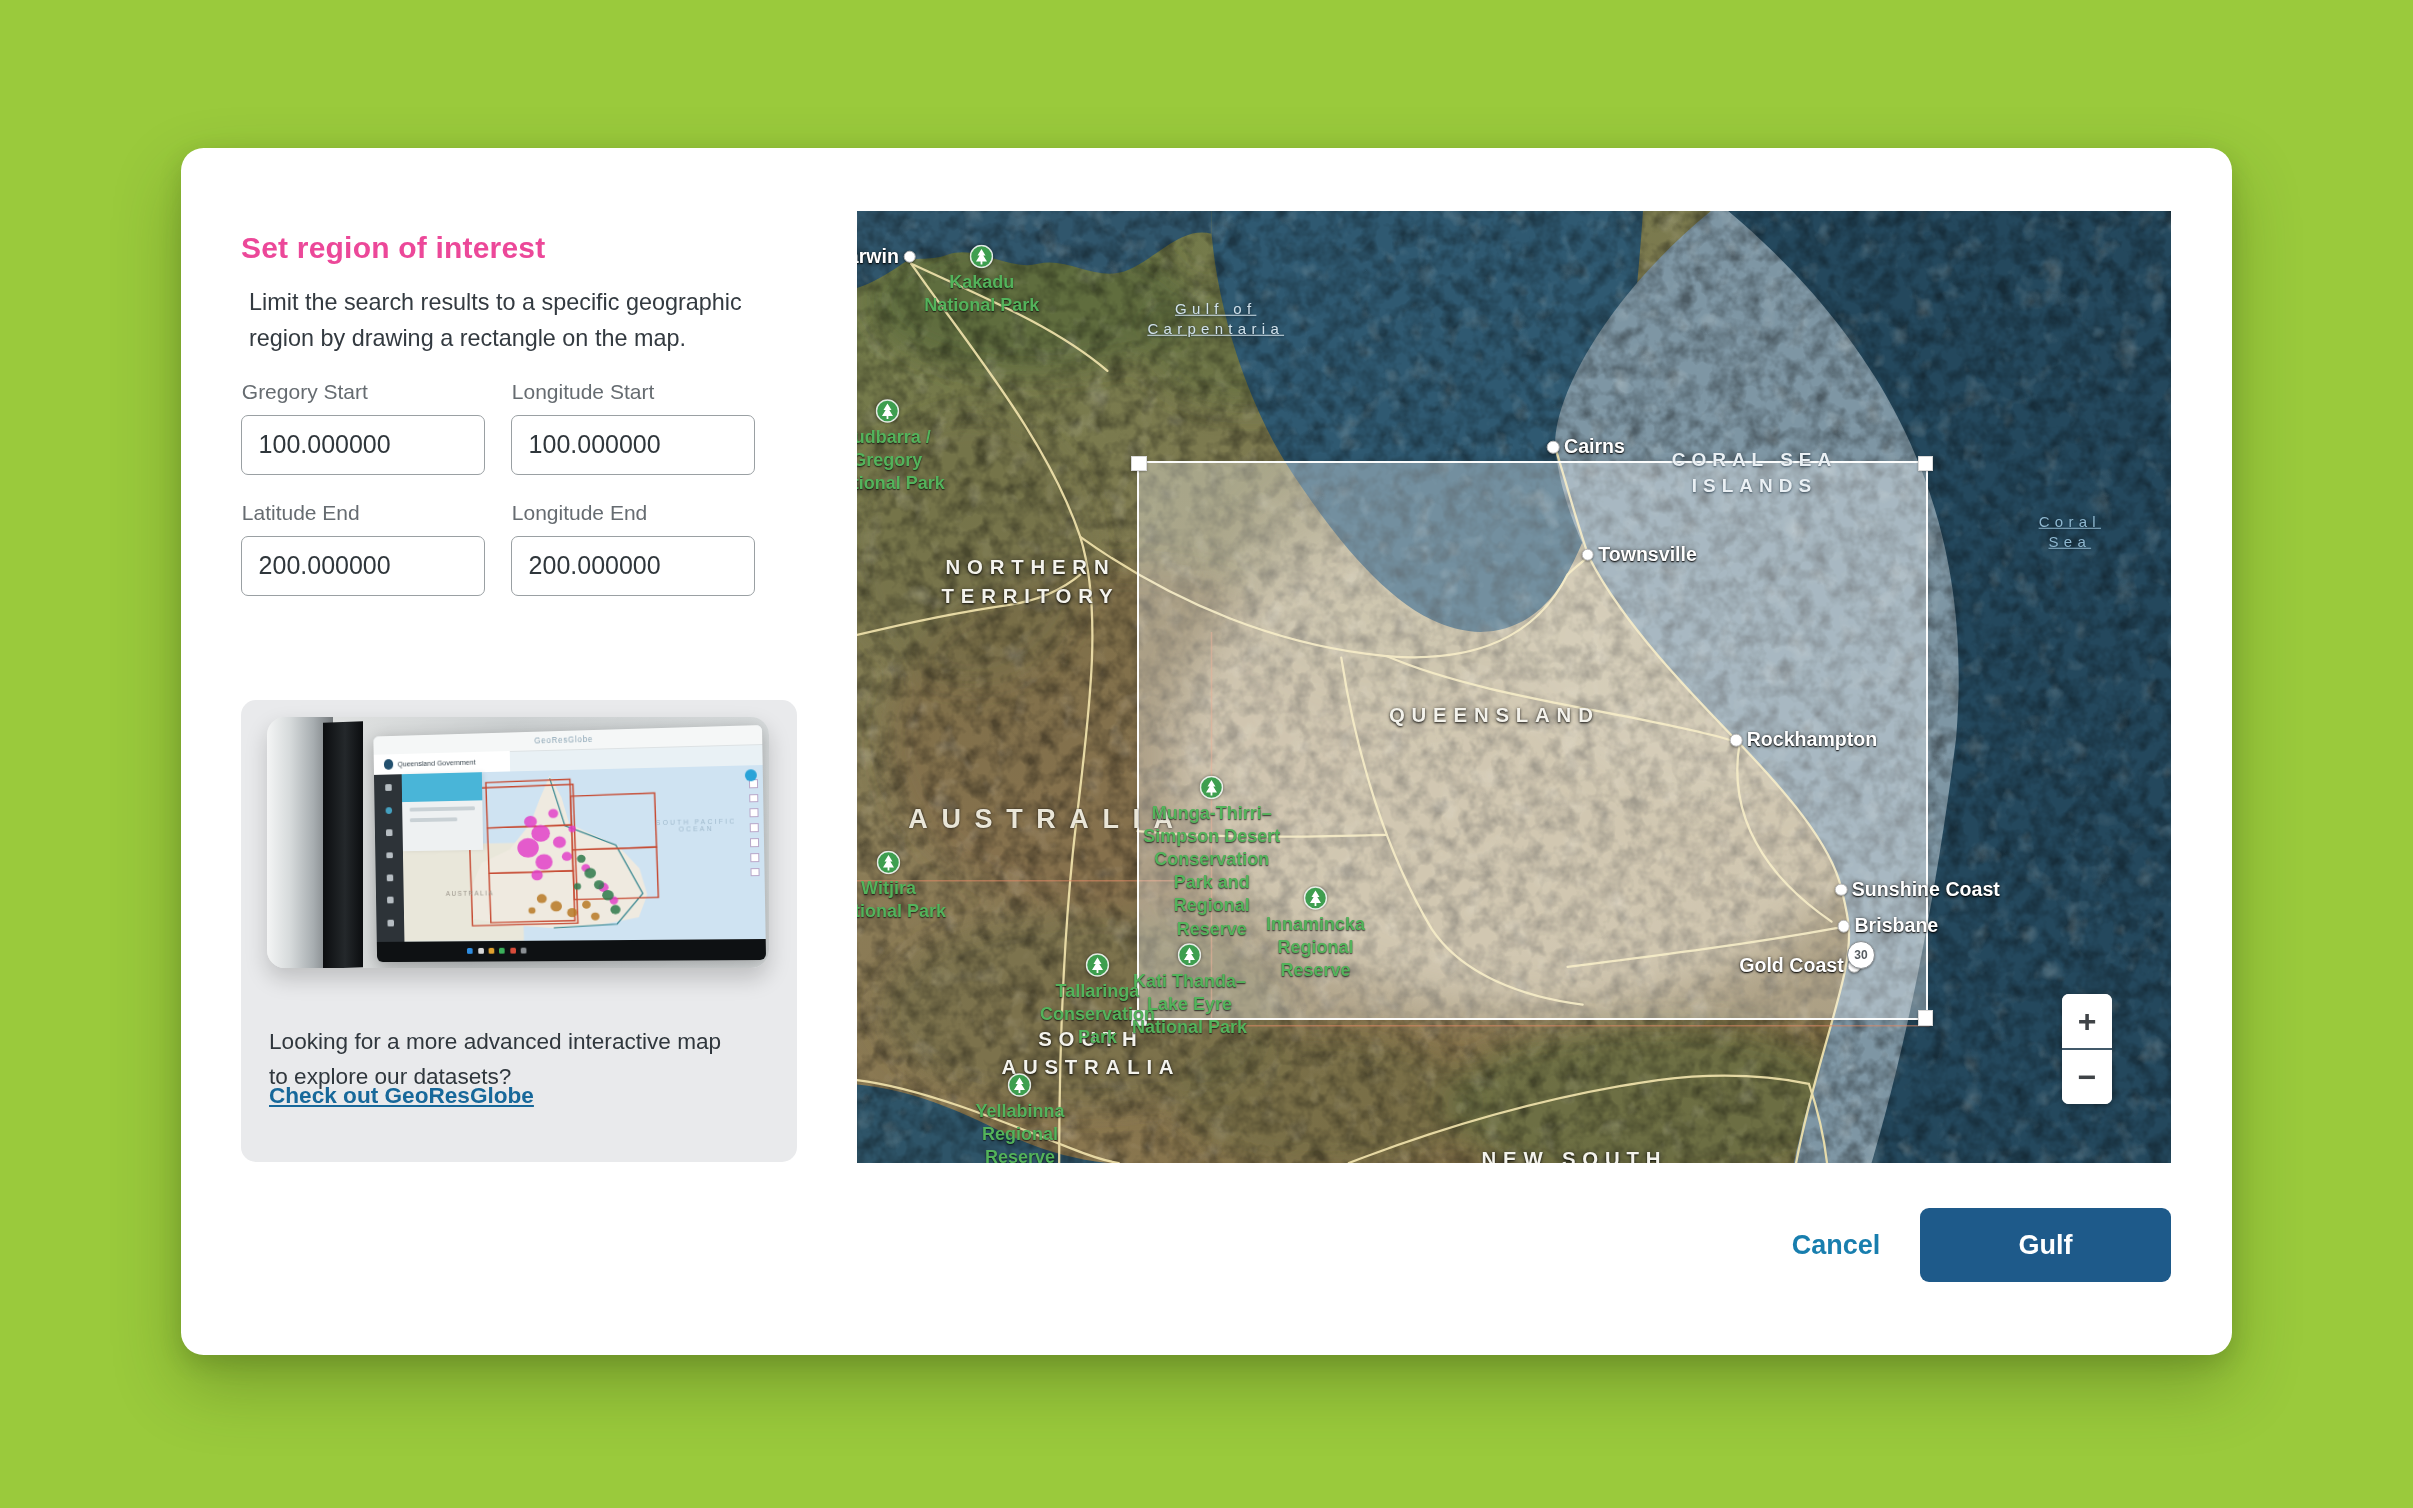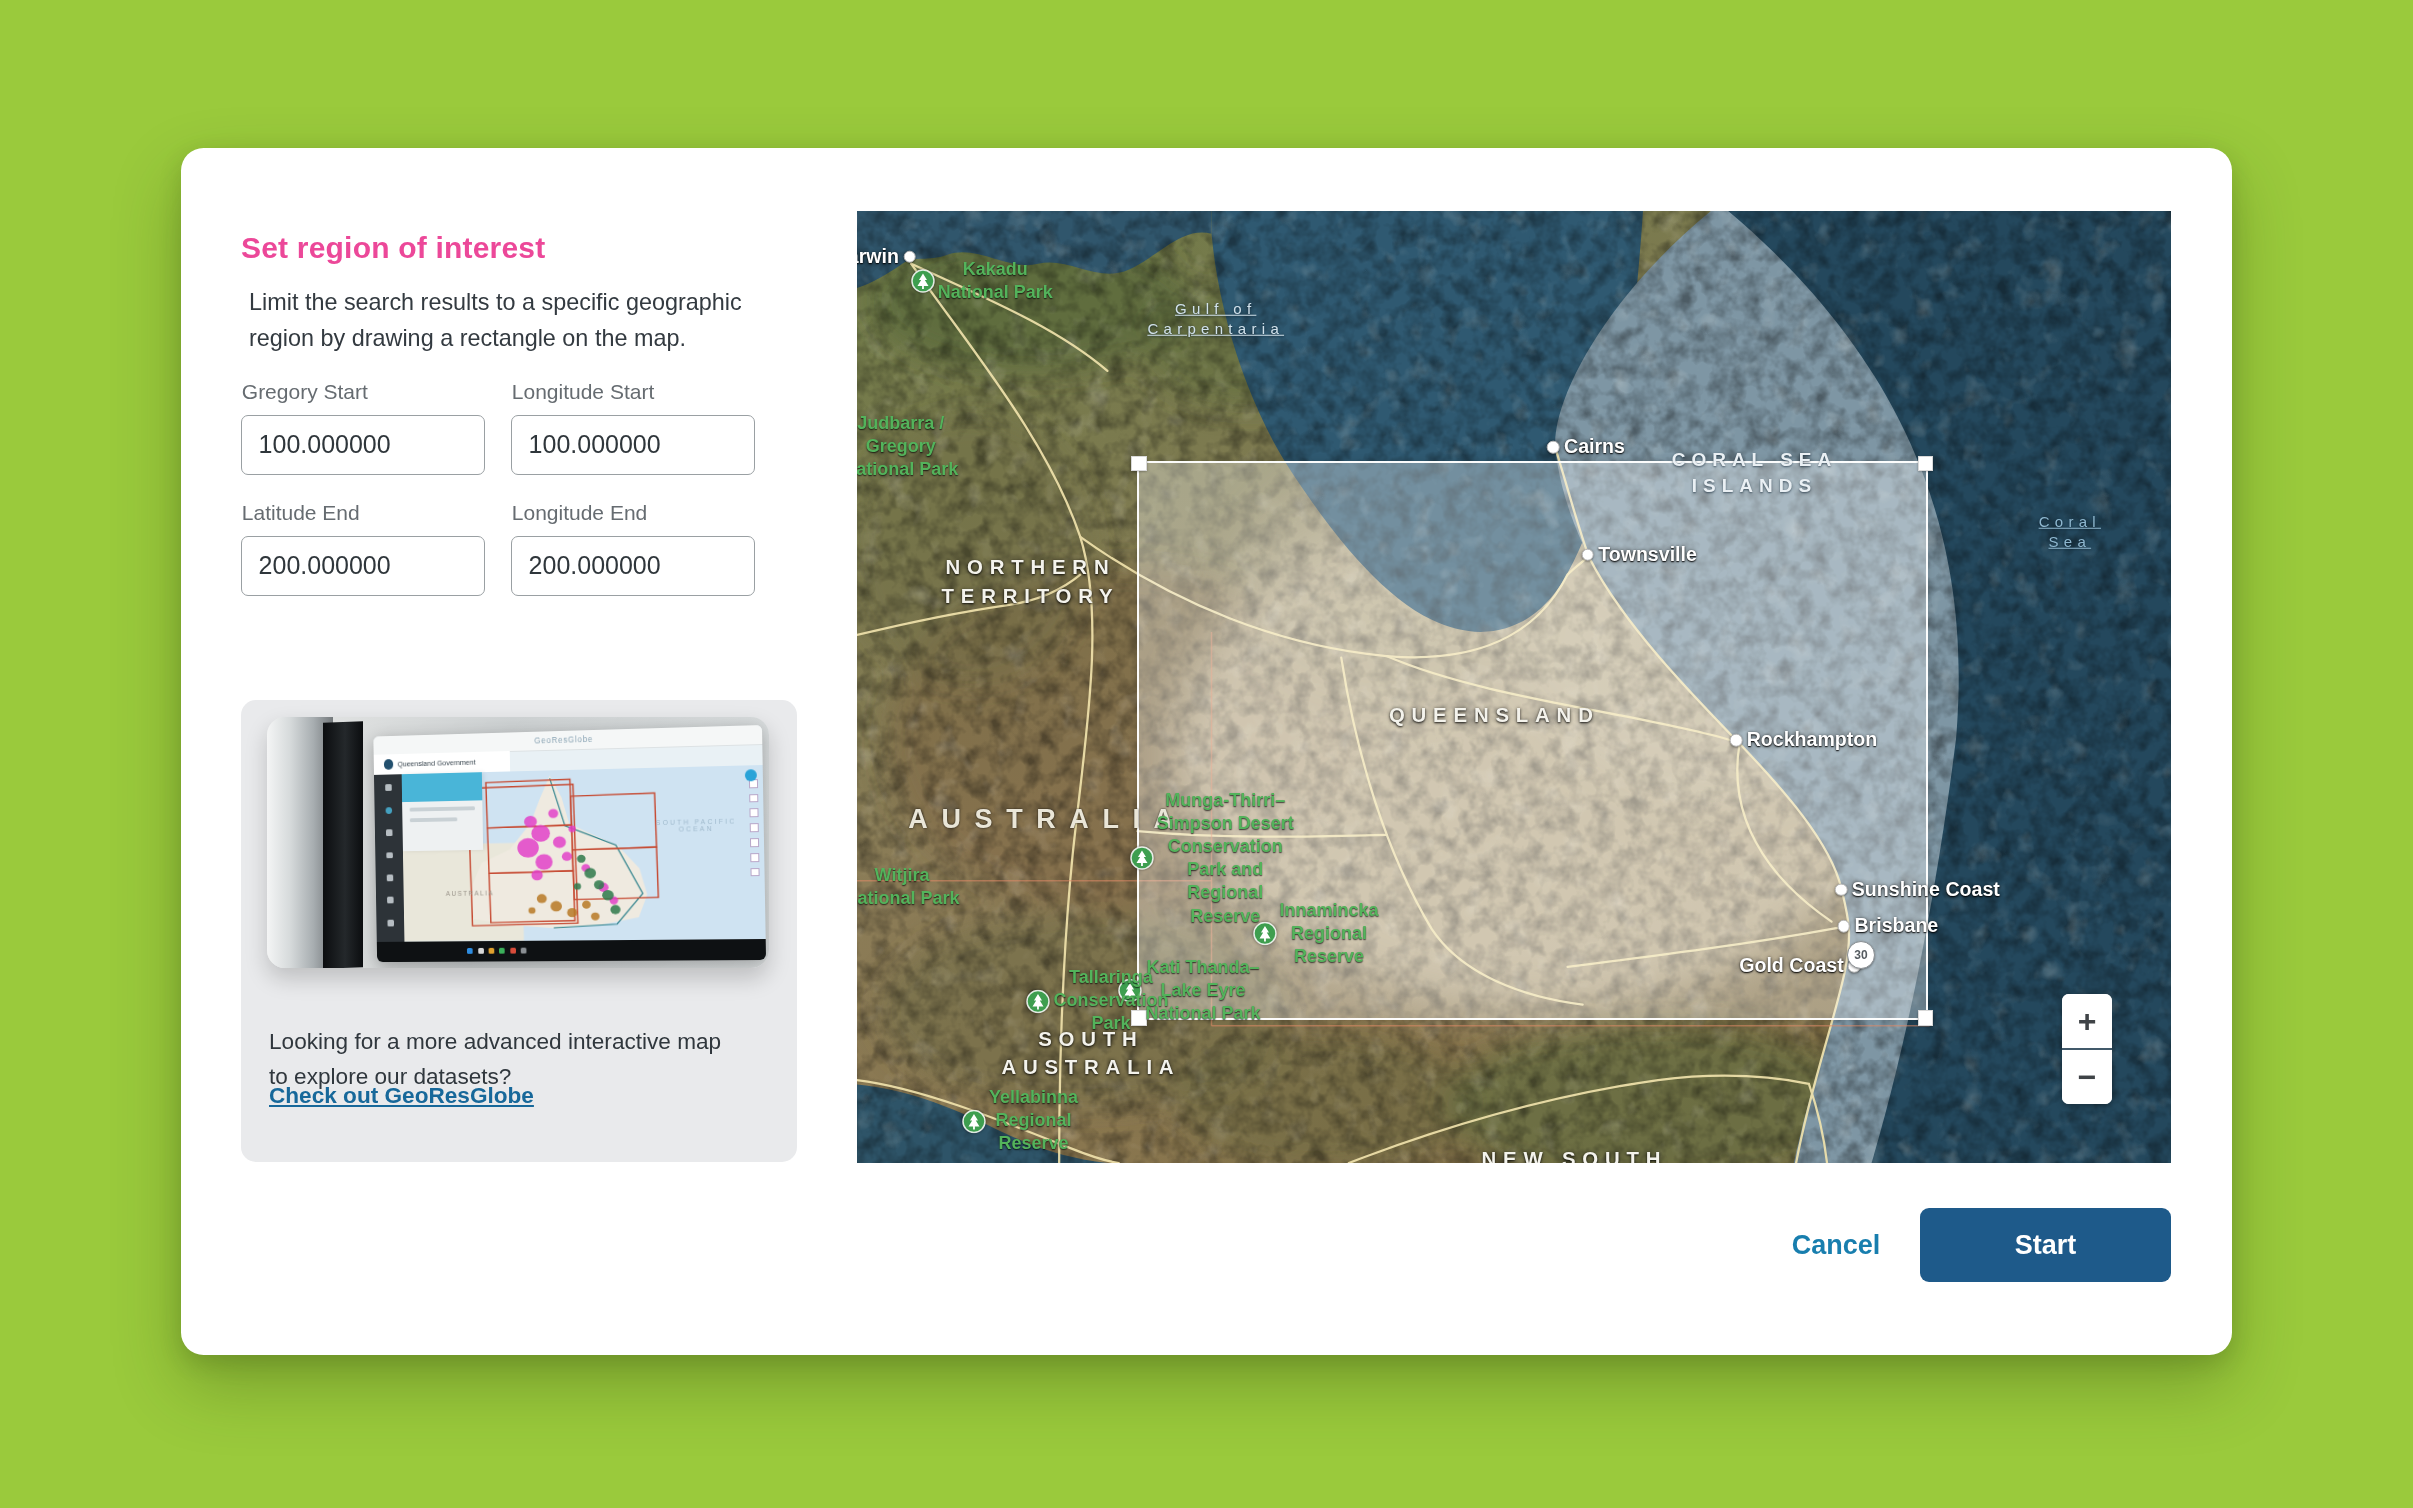--- a/index.html
+++ b/index.html
@@ -110,21 +110,21 @@
   .maplab{position:absolute;transform:translate(-50%,-50%);white-space:pre-line;text-align:center;}
   .sea{font-size:15px;letter-spacing:5.3px;font-weight:500;color:#d2e2ec;line-height:1.35;
     text-shadow:0 0.8px 2.3px rgba(10,30,45,.7);text-decoration:underline;}
   .sea-deep{color:#8fb8d0;}
   .sea-caps{font-size:19px;letter-spacing:6px;font-weight:600;color:#eaf0f4;line-height:1.4;
     text-shadow:0 0.8px 2.3px rgba(10,30,45,.7);}
   .state{font-size:20.4px;letter-spacing:6.8px;font-weight:700;color:#f4f3ec;line-height:1.4;
     text-shadow:0 0.8px 2.3px rgba(0,0,0,.85),0 0 4.5px rgba(0,0,0,.4);}
   .country{font-size:27px;letter-spacing:13.6px;font-weight:600;color:#eae6d8;
     text-shadow:0 0.8px 2.3px rgba(0,0,0,.8);}
-  .park{display:flex;flex-direction:row;align-items:center;gap:3px;}
+  .park{display:flex;flex-direction:column;align-items:center;gap:3px;}
   .park .park-txt{font-size:18px;font-weight:700;color:#53b35b;line-height:1.28;white-space:pre-line;text-align:center;
     text-shadow:0 0.8px 1.5px rgba(0,0,0,.75);}
   .park svg{width:24px;height:24px;filter:drop-shadow(0 0.8px 1.5px rgba(0,0,0,.5));}
   .shield{position:absolute;transform:translate(-50%,-50%);width:26px;height:26px;border-radius:50%;
     background:#fff;border:1.5px solid #8a8f93;color:#555b60;font-size:12px;font-weight:700;
     display:flex;align-items:center;justify-content:center;box-shadow:0 0.8px 2.3px rgba(0,0,0,.4);}
   
   .selection{
     position:absolute;background:rgba(255,255,255,.33);
     border:2.3px solid rgba(255,255,255,.97);box-sizing:border-box;
@@ -454,15 +454,15 @@
       </div>
 
     <div class="zoomctl">
       <button class="zoombtn">+</button>
       <div class="zoomdiv"></div>
       <button class="zoombtn">−</button>
     </div>
   </div>
 
   <button class="cancel-btn">Cancel</button>
-  <button class="apply-btn">Start</button>
+  <button class="apply-btn">Gulf</button>
 </div>
 
 
 </body></html>

